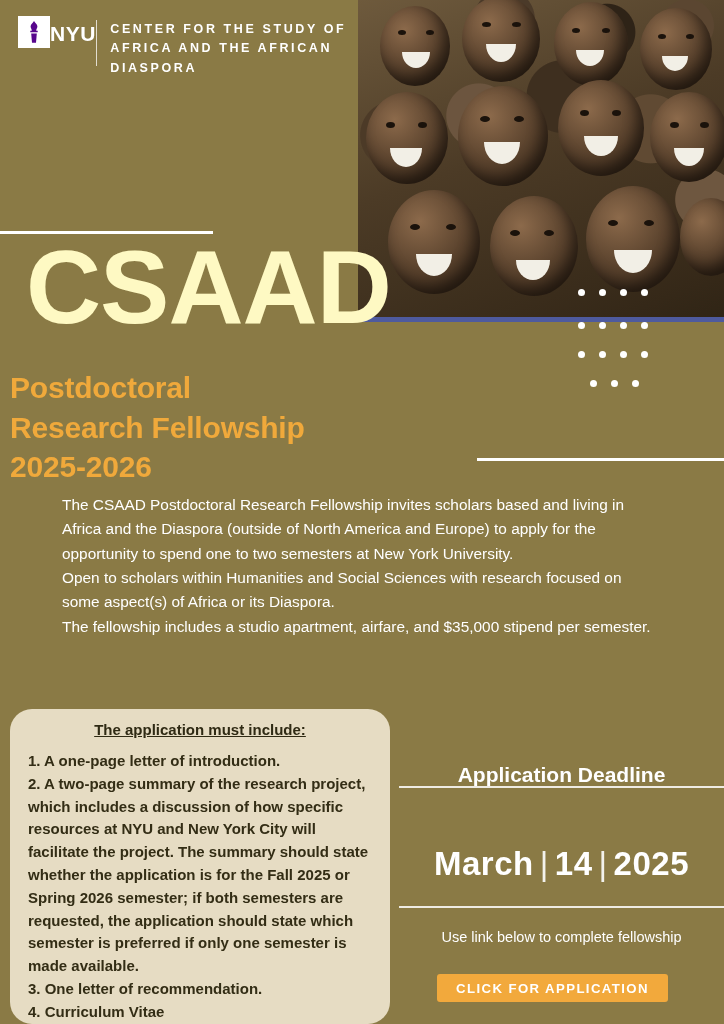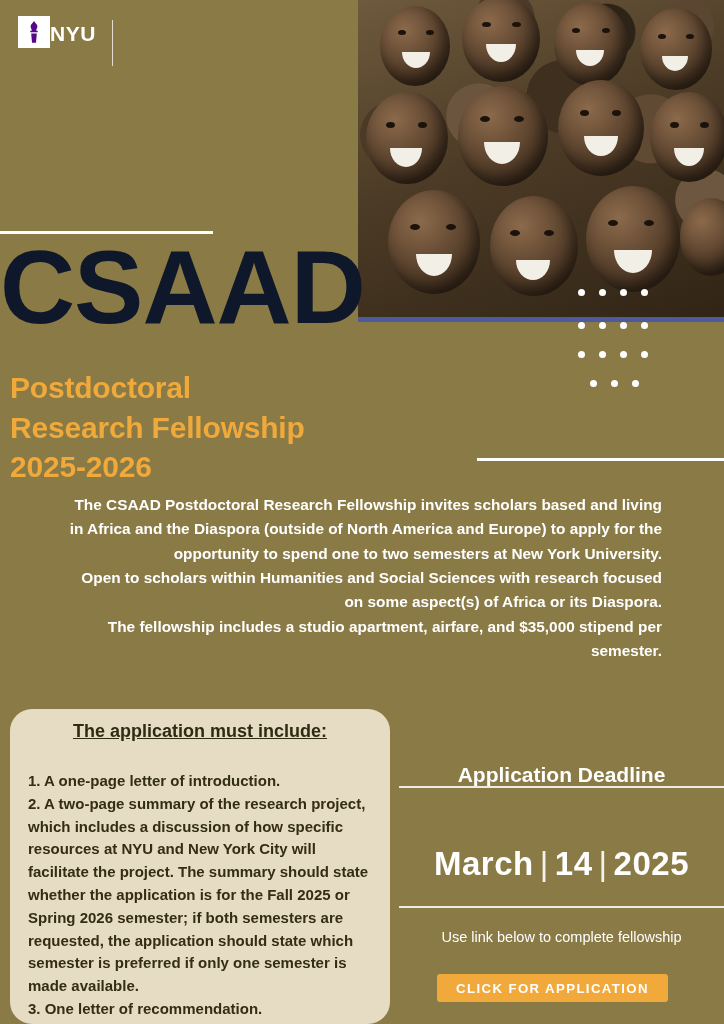--- a/index.html
+++ b/index.html
@@ -137,67 +137,67 @@
     position: absolute; top: 786px; left: 399px;
     width: 325px; height: 2px; background: rgba(255,255,255,0.85); z-index: 3;
   }
   .rule-right-bot {
     position: absolute; top: 906px; left: 399px;
     width: 325px; height: 2px; background: rgba(255,255,255,0.85); z-index: 3;
   }
 
   
   .csaad {
-    position: absolute; top: 239px; left: 0;
+    position: absolute; top: 239px; left: 26px;
     font-size: 104px; line-height: 0.94;
     font-weight: bold;
-    color: #0f172a;
+    color: #fef9c3;
     letter-spacing: -1px;
     z-index: 3;
   }
   .subtitle {
     position: absolute; top: 368px; left: 10px;
     color: #f0a93b;
     font-size: 30px;
     font-weight: bold;
     line-height: 1.32;
     letter-spacing: -0.2px;
     z-index: 3;
   }
 
   
   .body-copy {
     position: absolute; top: 493px; left: 62px;
     width: 600px;
     color: #ffffff;
     font-size: 15.4px;
-    font-weight: bold;
+    font-weight: normal;
     line-height: 1.58;
-    text-align: right;
+    text-align: left;
     z-index: 3;
   }
   .body-copy p { margin: 0; }
   .body-copy p + p { margin-top: 0; }
 
   
   .app-card {
     position: absolute; top: 709px; left: 10px;
     width: 380px; height: 315px;
     background: #e6dcc3;
     border-radius: 22px 22px 22px 22px;
     color: #3a3218;
     padding: 12px 18px 0 18px;
     z-index: 3;
   }
   .app-card h3 {
-    font-size: 18px;
+    font-size: 15px;
     text-align: center;
     text-decoration: underline;
     font-weight: bold;
-    margin-bottom: 28px;
+    margin-bottom: 12px;
     color: #2f2a14;
   }
   .app-card ol {
     list-style: none;
     font-size: 15px;
     font-weight: bold;
     line-height: 1.52;
     color: #332d15;
   }
   .app-card ol li { margin-bottom: 0; }
@@ -307,20 +307,21 @@
     <div class="nyu-logo">
       <div class="nyu-torch">
         <svg width="20" height="24" viewBox="0 0 20 24" aria-hidden="true">
           <path d="M10 1c-1.2 2.4-3.4 3.2-3.4 5.6 0 1.6 1.2 2.6 1.2 4.1H6.3v1.6h7.4v-1.6h-1.5c0-1.5 1.2-2.5 1.2-4.1C13.4 4.2 11.2 3.4 10 1z" fill="#57068c"></path>
           <path d="M7.2 13.4h5.6l-.8 9.3H8l-.8-9.3z" fill="#57068c"></path>
         </svg>
       </div>
       <div class="nyu-word">NYU</div>
     </div>
     <div class="hdr-divider"></div>
+    <div class="hdr-text">CENTER FOR THE STUDY OF AFRICA AND THE AFRICAN DIASPORA</div>
   </div>
 
   <div class="dots dots-a">
     <span></span>
       <span></span>
       <span></span>
       <span></span>
   </div>
   <div class="dots dots-b">
     <span></span>

